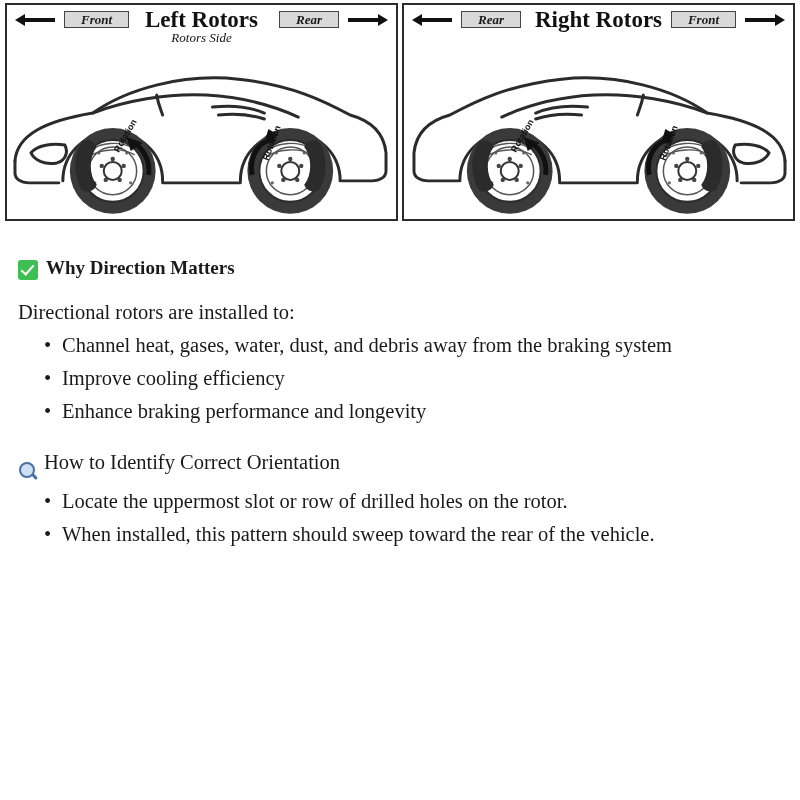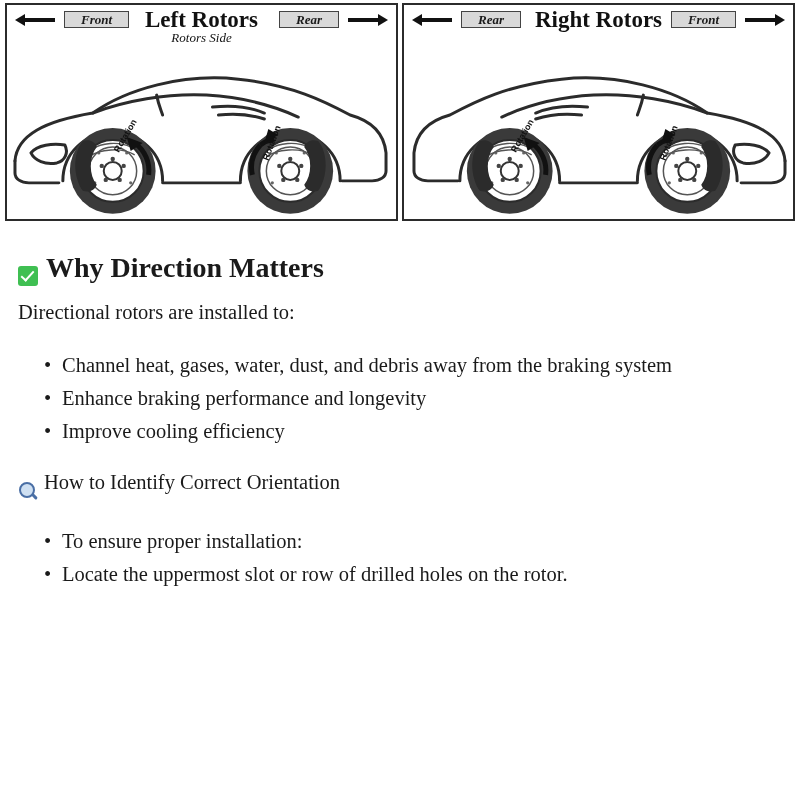--- a/index.html
+++ b/index.html
@@ -100,25 +100,25 @@
 
   
   .content {
     padding: 10px 18px 0 18px;
     font-size: 20.5px;
     line-height: 33px;
   }
   .content p { margin: 12px 0 0 0; }
   .heading {
     display: flex;
-    align-items: flex-end;
+    align-items: center;
     gap: 8px;
     margin: 20px 0 0 0;
     font-weight: bold;
-    font-size: 28px;
+    font-size: 19px;
   }
   .heading .check {
     display: inline-block;
     width: 20px; height: 20px;
     background: #3fbf52;
     border-radius: 3px;
     position: relative;
     flex: 0 0 auto;
     transform: translateY(2px);
   }
@@ -156,21 +156,21 @@
   .magnifier::after {
     content: "";
     position: absolute;
     left: 13px; top: 13px;
     width: 7px; height: 2.8px;
     background: #4a6fa5;
     transform: rotate(45deg);
     border-radius: 2px;
   }
   ul.bullets {
-    margin: 20px 0 0 0;
+    margin: 0 0 0 0;
     padding-left: 44px;
     list-style: none;
   }
   ul.bullets li {
     position: relative;
     margin: 0;
     padding-left: 0;
   }
   ul.bullets li::before {
     content: "\2022";
@@ -349,30 +349,30 @@
 
     <div class="heading">
       <span class="check"></span>
       <span>Why Direction Matters</span>
     </div>
 
     <p>Directional rotors are installed to:</p>
 
     <ul class="bullets">
       <li>Channel heat, gases, water, dust, and debris away from the braking system</li>
+      <li>Improve cooling efficiency</li>
       <li>Enhance braking performance and longevity</li>
-      <li>Improve cooling efficiency</li>
     </ul>
 
     <div class="subhead">
       <span class="magnifier"></span>
       <span>How to Identify Correct Orientation</span>
     </div>
 
     <div class="spacer6"></div>
 
     <ul class="bullets tight">
-      <li>To ensure proper installation:</li>
       <li>Locate the uppermost slot or row of drilled holes on the rotor.</li>
+      <li>When installed, this pattern should sweep toward the rear of the vehicle.</li>
     </ul>
 
   </div>
 </div>
 
 </body></html>

